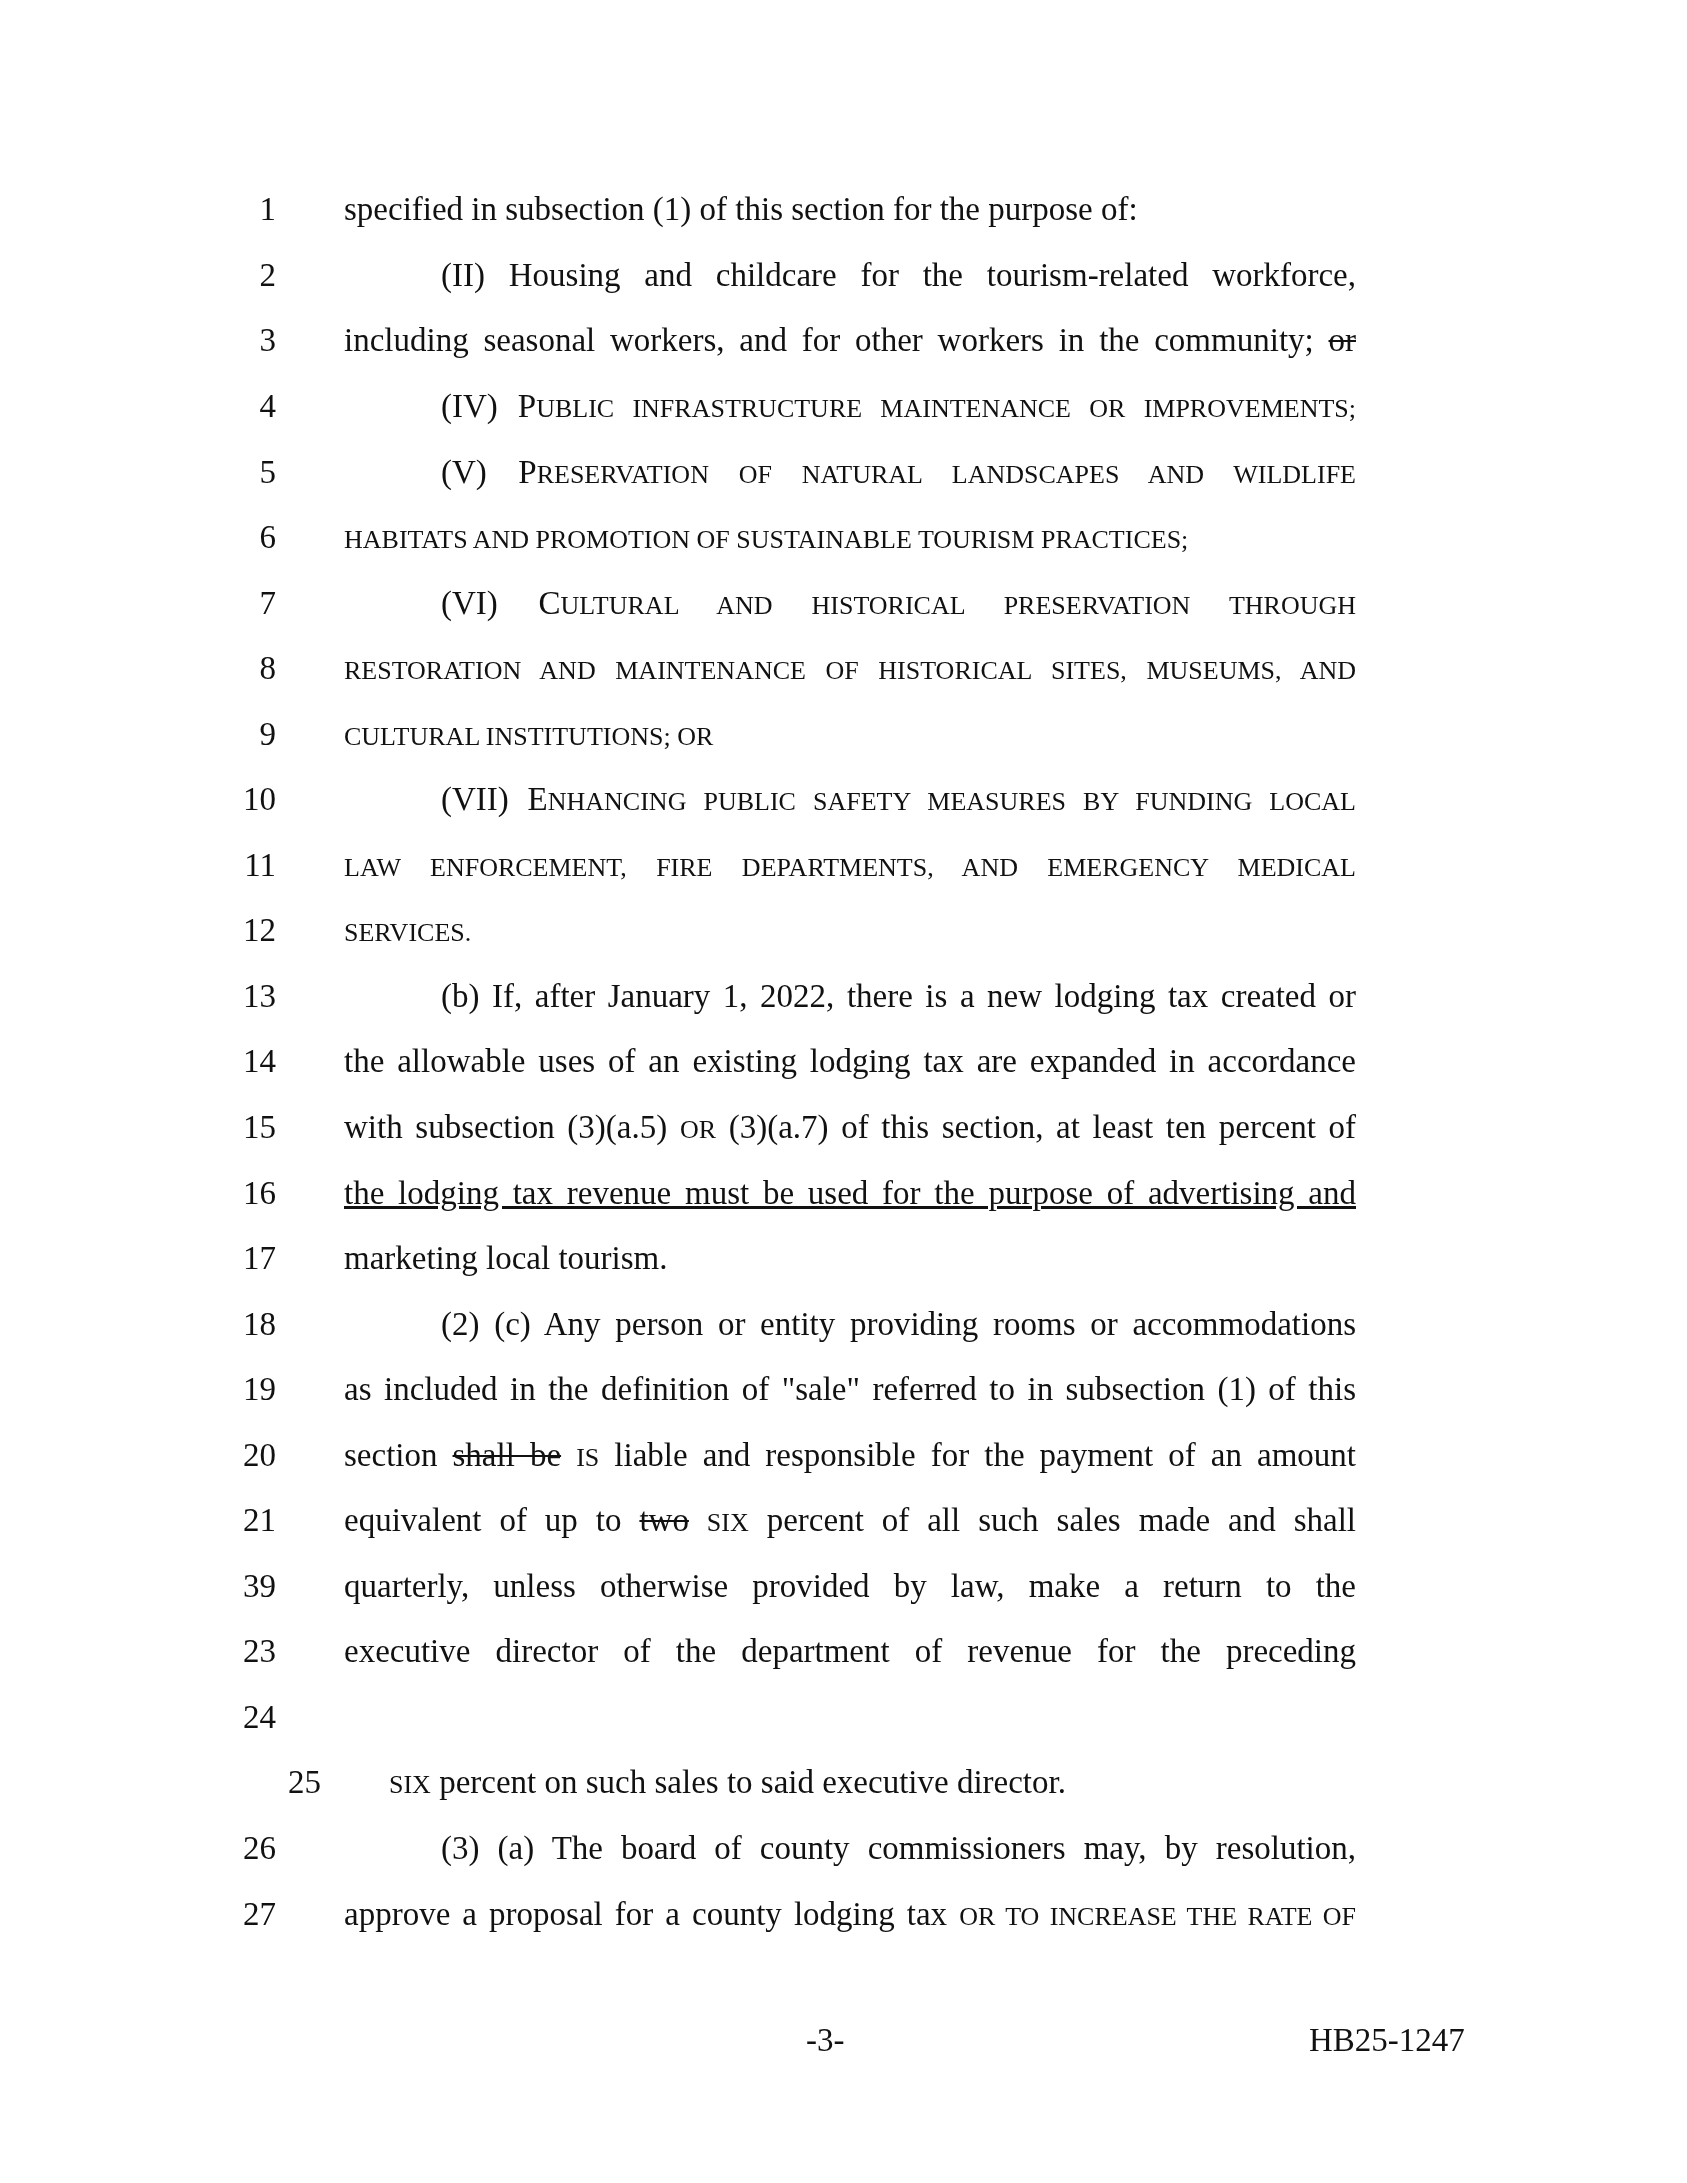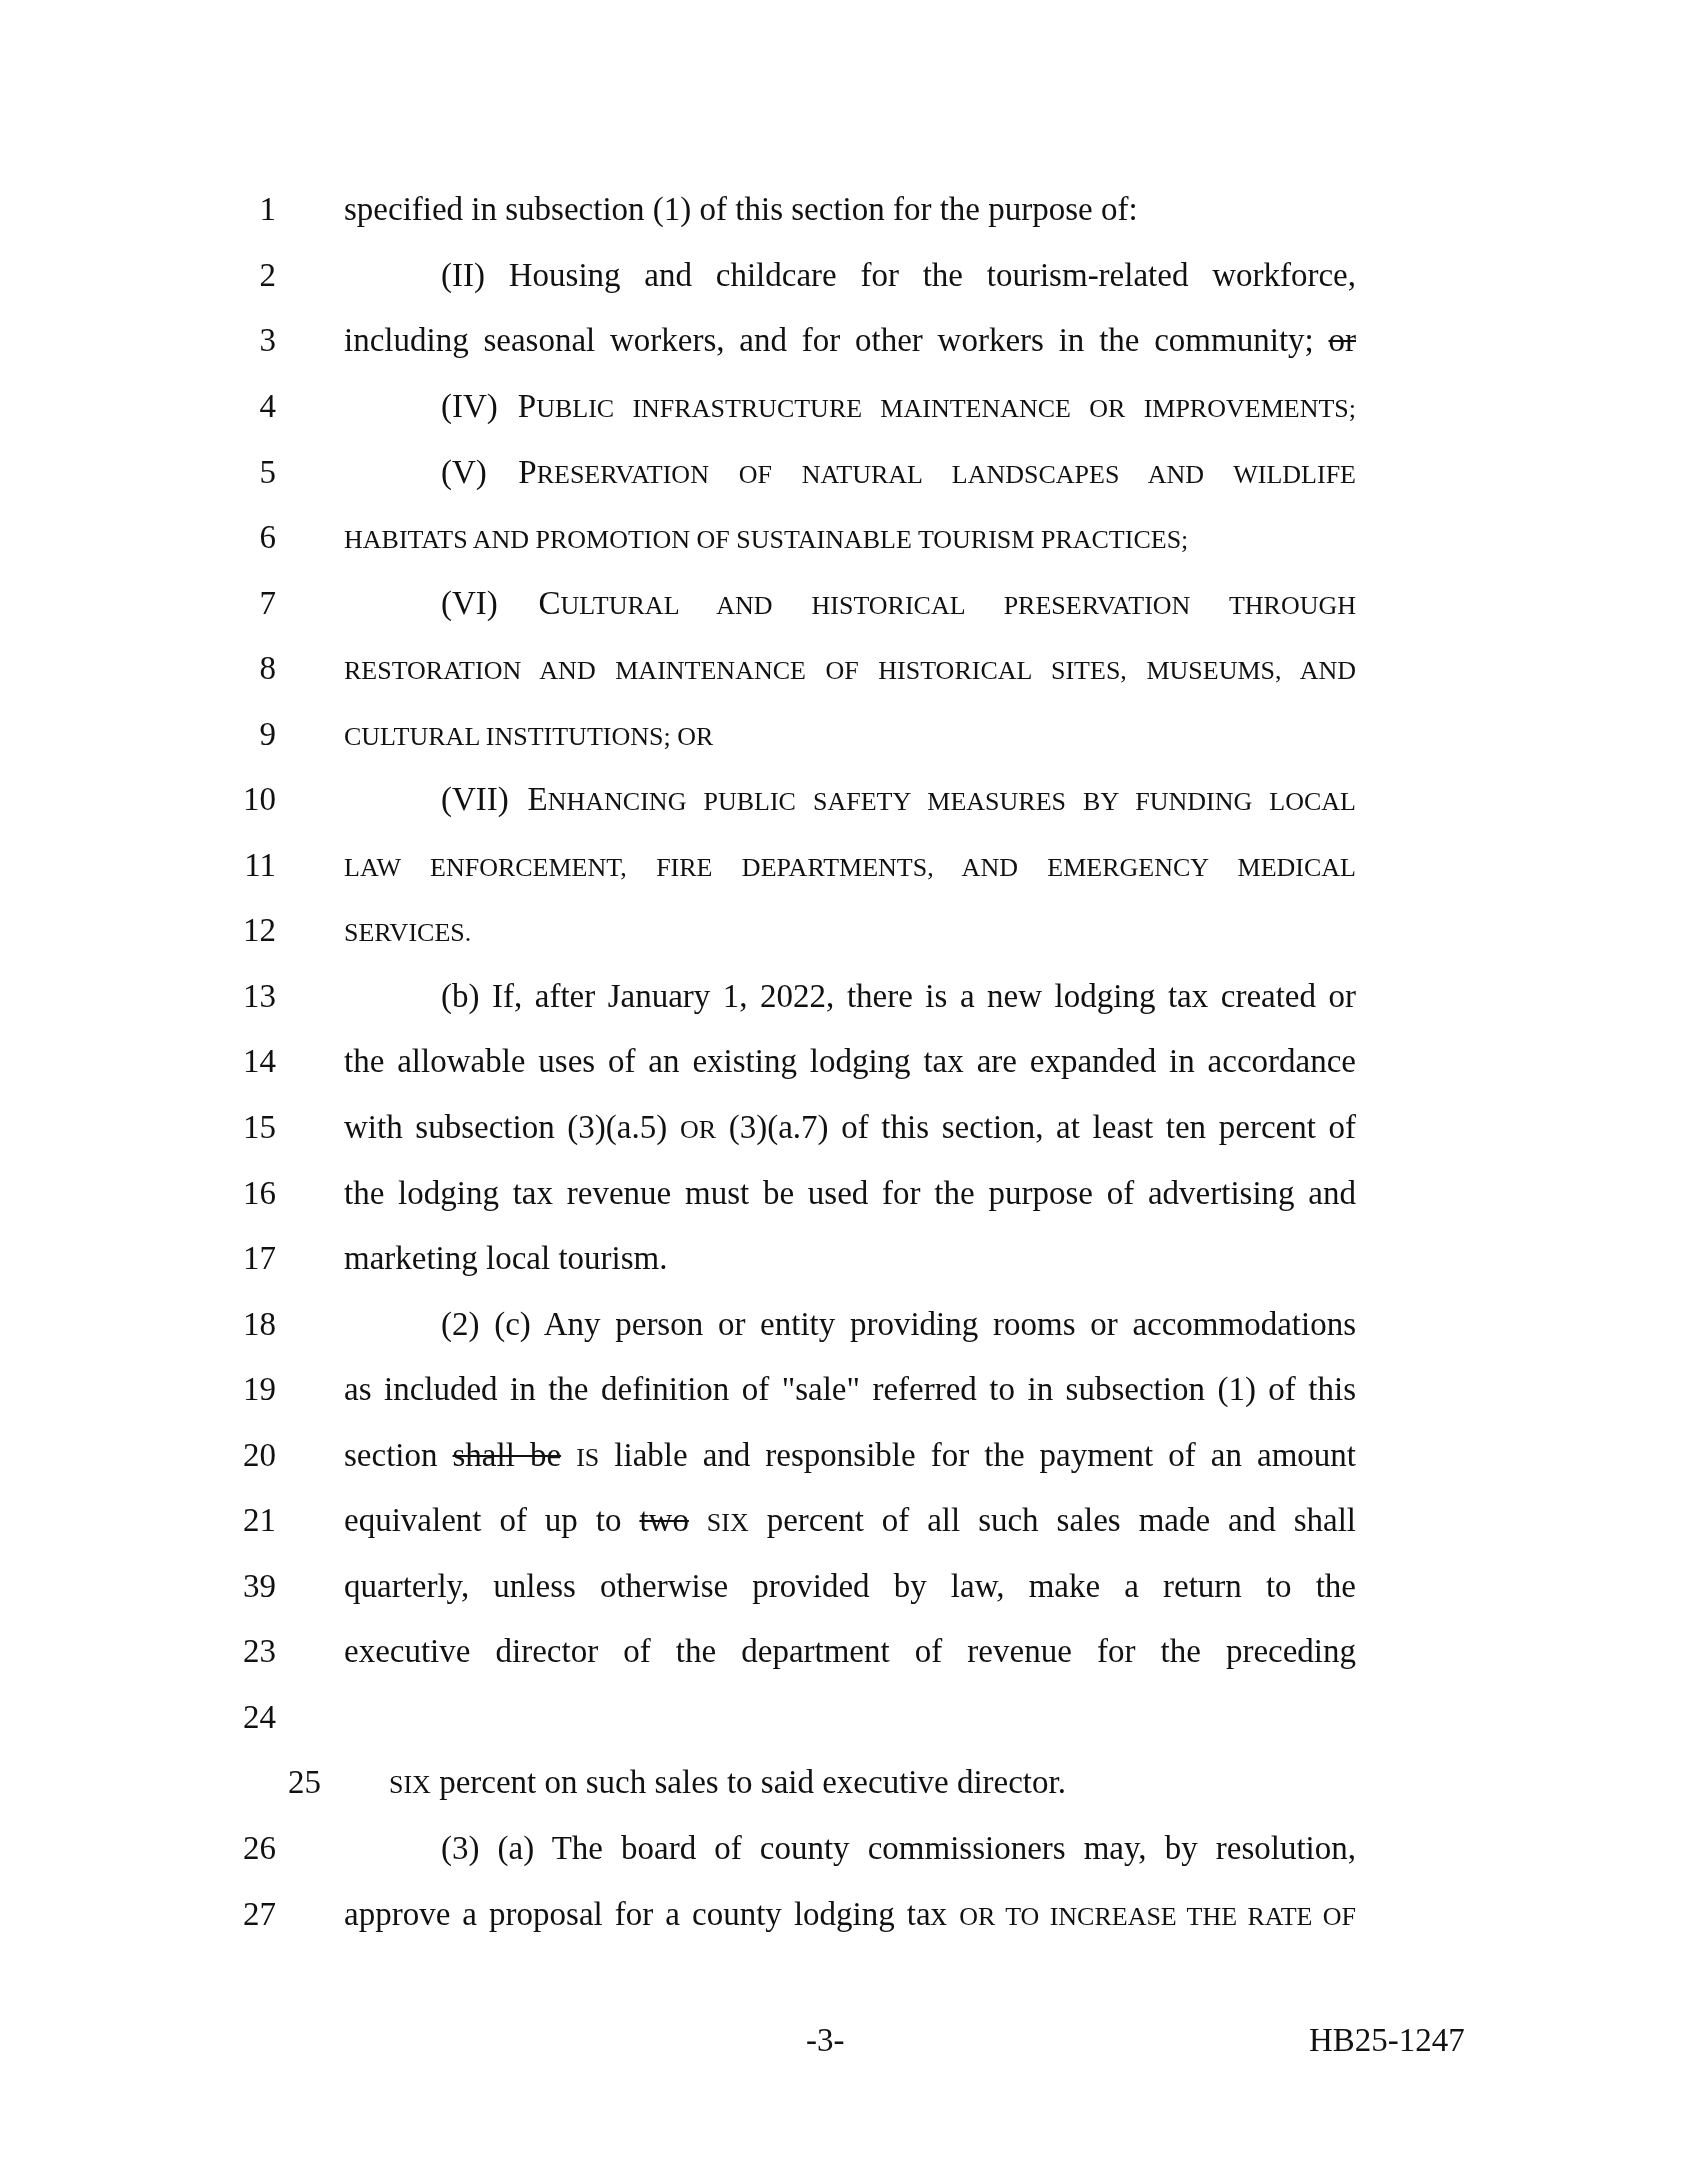--- a/index.html
+++ b/index.html
@@ -78,21 +78,21 @@
       <div class="line" style="top: 1028px;">
         <div class="ln">14</div>
         <div class="txt justify"><span style="white-space: normal;">the allowable uses of an existing lodging tax are expanded in accordance</span></div>
       </div>
       <div class="line" style="top: 1094px;">
         <div class="ln">15</div>
         <div class="txt justify"><span style="white-space: normal;">with subsection (3)(a.5) </span><span class="sc" style="white-space: normal;">OR</span><span style="white-space: normal;"> (3)(a.7) of this section, at least ten percent of</span></div>
       </div>
       <div class="line" style="top: 1160px;">
         <div class="ln">16</div>
-        <div class="txt justify"><span style="white-space: normal;">the lodging tax revenue must be used for the purpose of advertising and</span></div>
+        <div class="txt justify"><span style="white-space: normal; text-decoration: underline;">the lodging tax revenue must be used for the purpose of advertising and</span></div>
       </div>
       <div class="line" style="top: 1225px;">
         <div class="ln">17</div>
         <div class="txt"><span style="white-space: pre;">marketing local tourism.</span></div>
       </div>
       <div class="line" style="top: 1291px;">
         <div class="ln">18</div>
         <div class="txt justify indent"><span style="white-space: normal;">(2) (c)  Any person or entity providing rooms or accommodations</span></div>
       </div>
       <div class="line" style="top: 1356px;">

